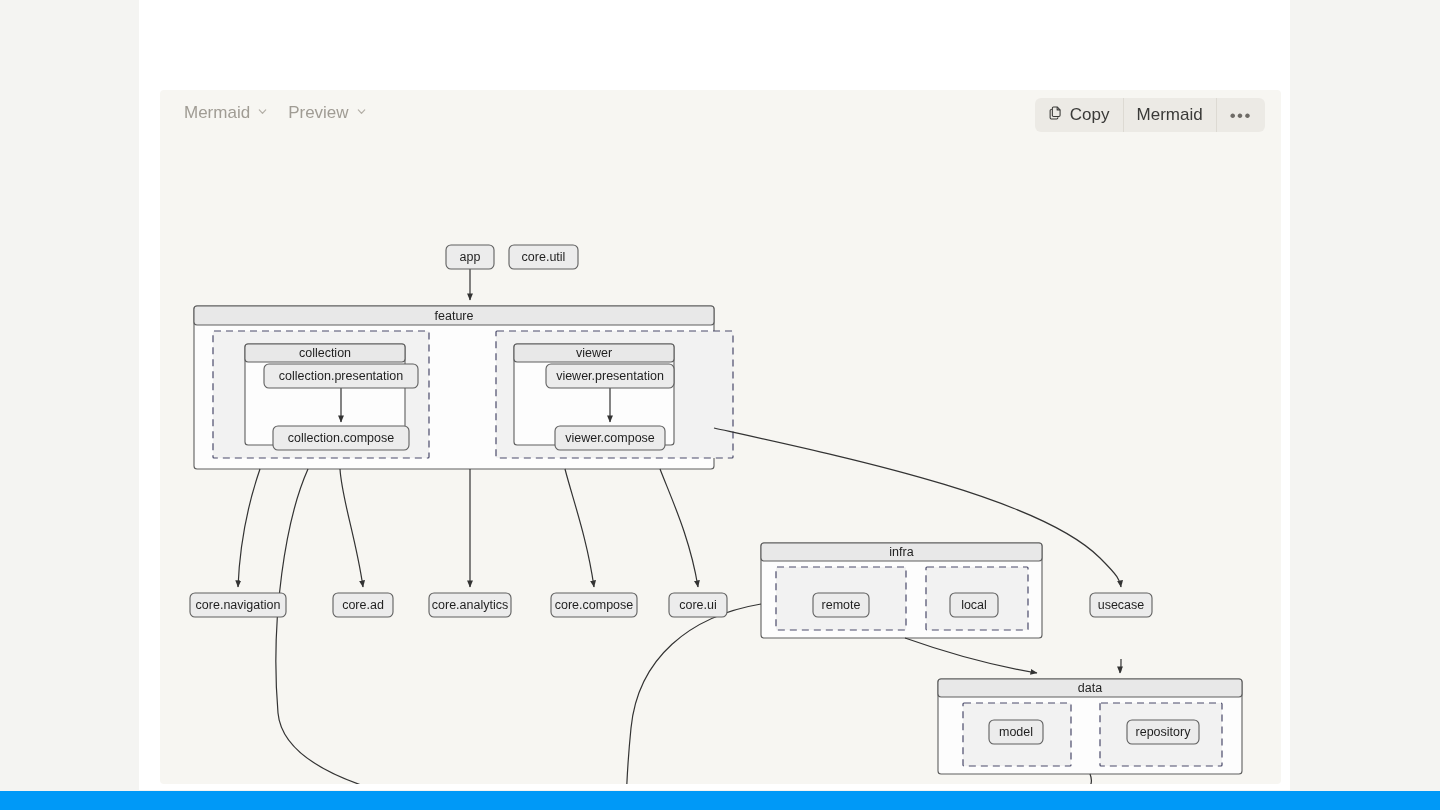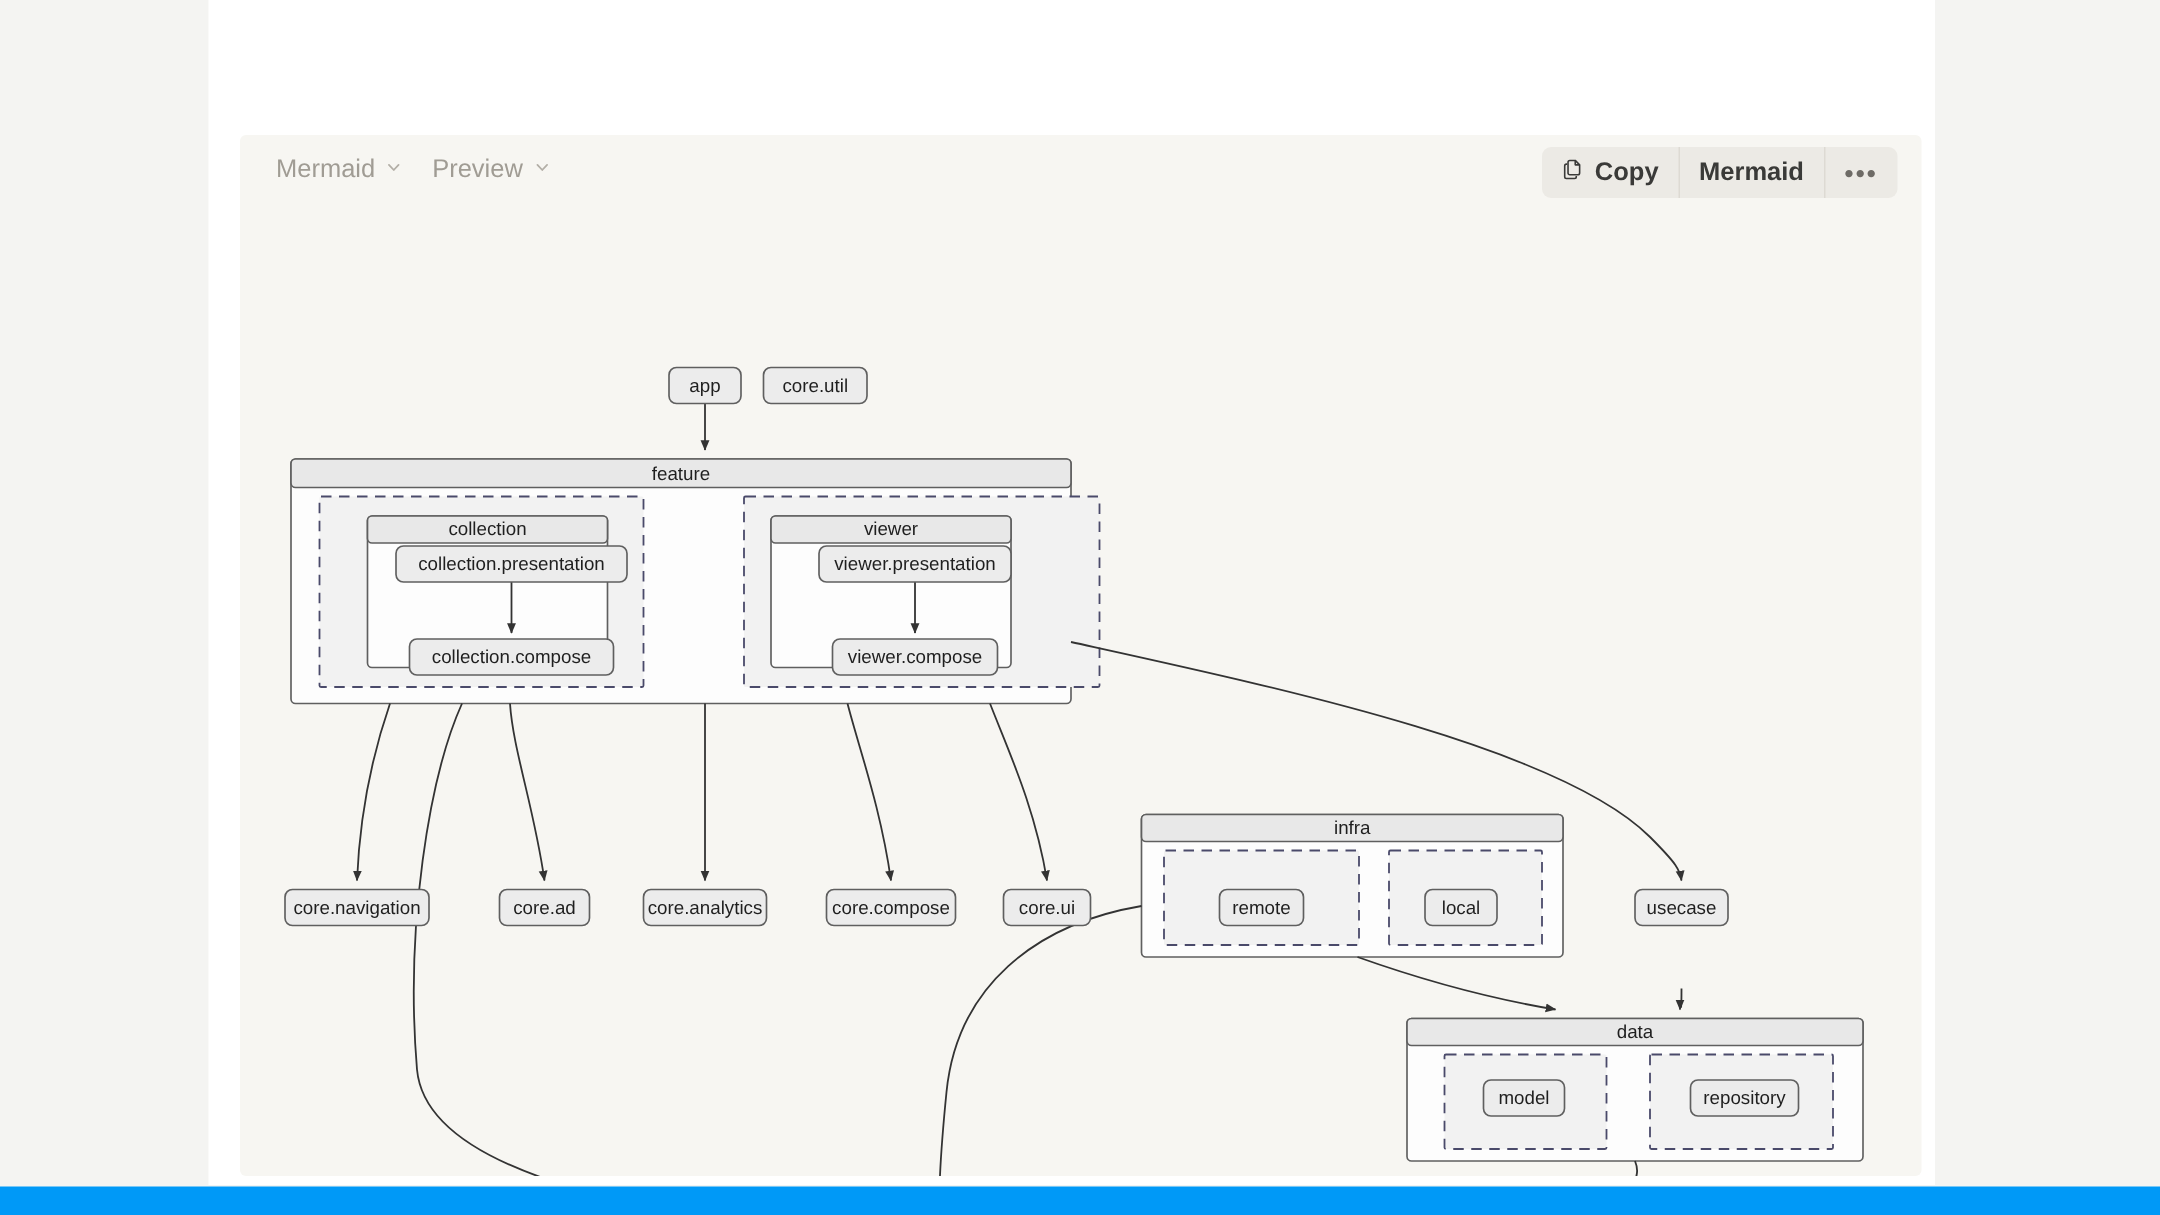--- a/index.html
+++ b/index.html
@@ -28,21 +28,21 @@
   .tb-left{position:absolute;left:18px;top:10px;display:flex;align-items:center;gap:8px;}
   .tb-btn{
     display:flex;align-items:center;gap:7px;
     font-size:17px;color:#a09c94;padding:3px 6px;border-radius:4px;
     cursor:pointer;white-space:nowrap;
   }
   .chev{display:inline-block;width:11px;height:11px;position:relative;top:-2px;}
   .chev svg{display:block;}
   .tb-right{
     position:absolute;right:16px;top:8px;display:flex;align-items:flex-end;
-    background:#eceae5;border-radius:6px;overflow:hidden;font-weight:bold;
+    background:#eceae5;border-radius:6px;overflow:hidden;
   }
   .tb-right>div{
     display:flex;align-items:center;gap:6px;
     padding:0 13px;height:34px;font-size:17px;color:#3a3a38;cursor:pointer;
   }
   .tb-sep{width:1px;background:#dddad3;padding:0!important;}
   .dots{letter-spacing:1.5px;color:#6e6b66;font-size:17px;line-height:1;}
   .canvas{position:absolute;left:0;top:48px;width:100%;height:646px;}
   svg.mermaid{display:block;width:1121px;height:646px;}
   text{font-family:"Liberation Sans","DejaVu Sans",sans-serif;fill:#1f1f1f;}

